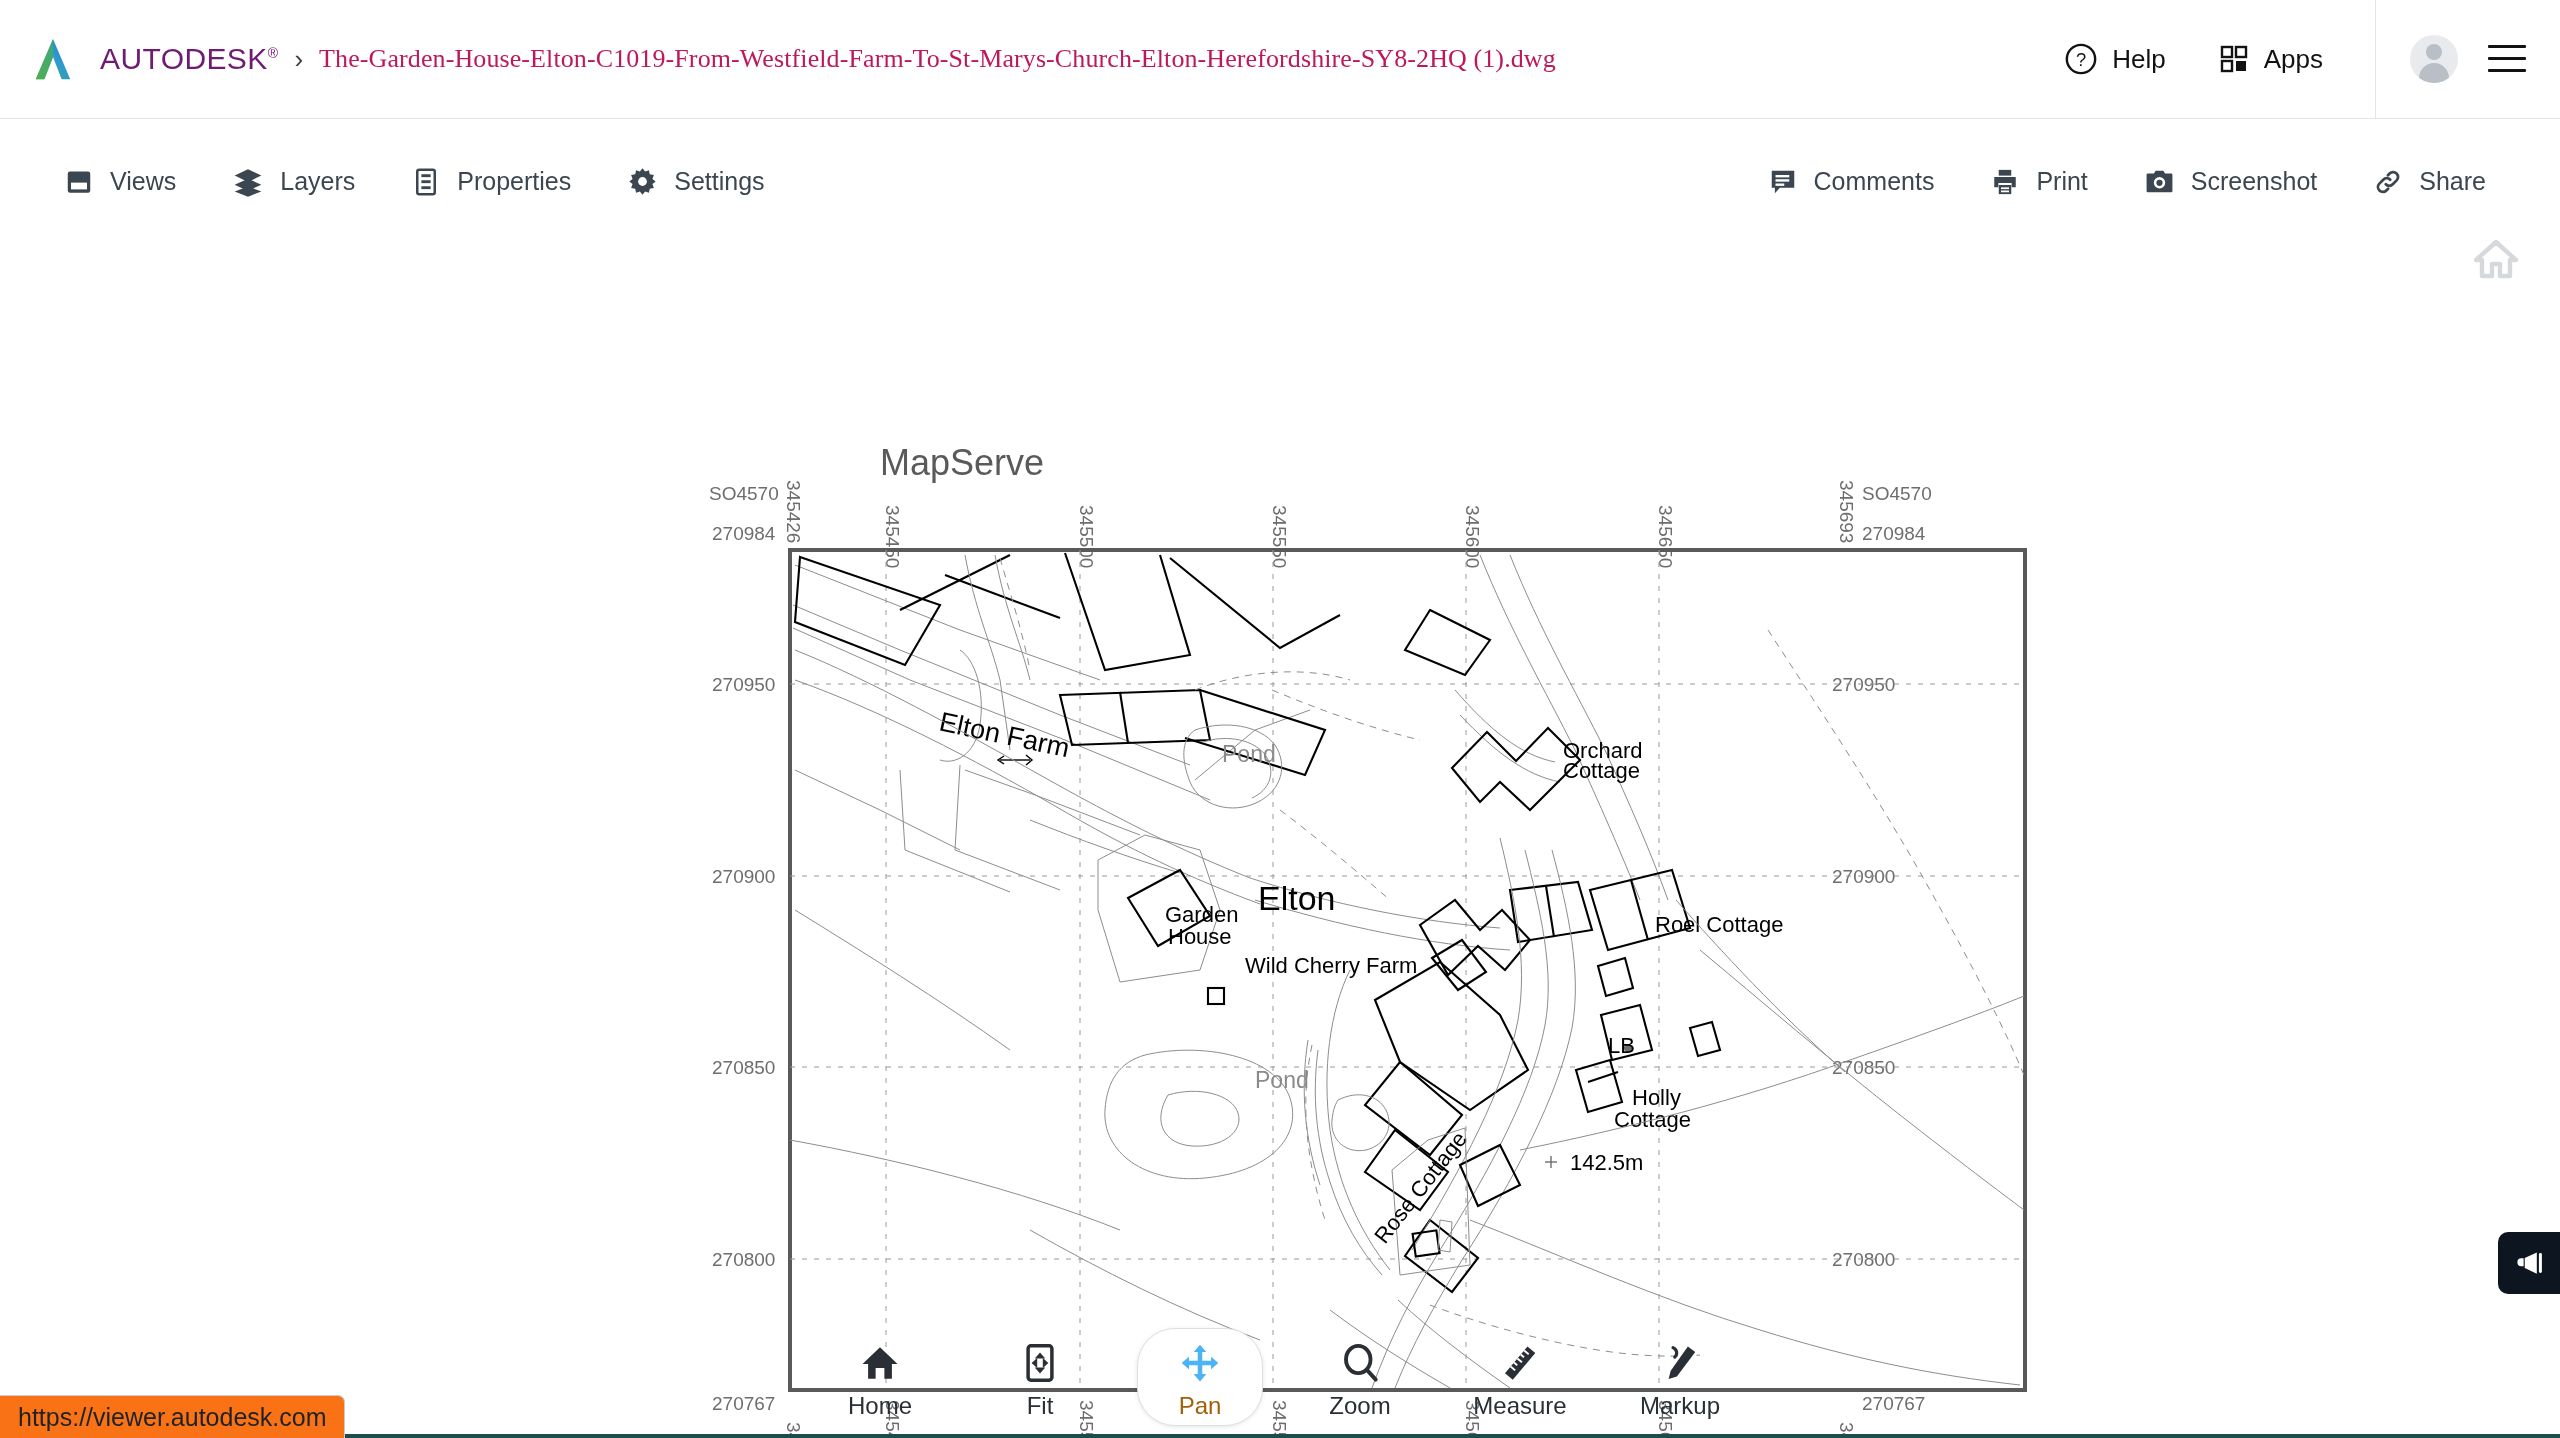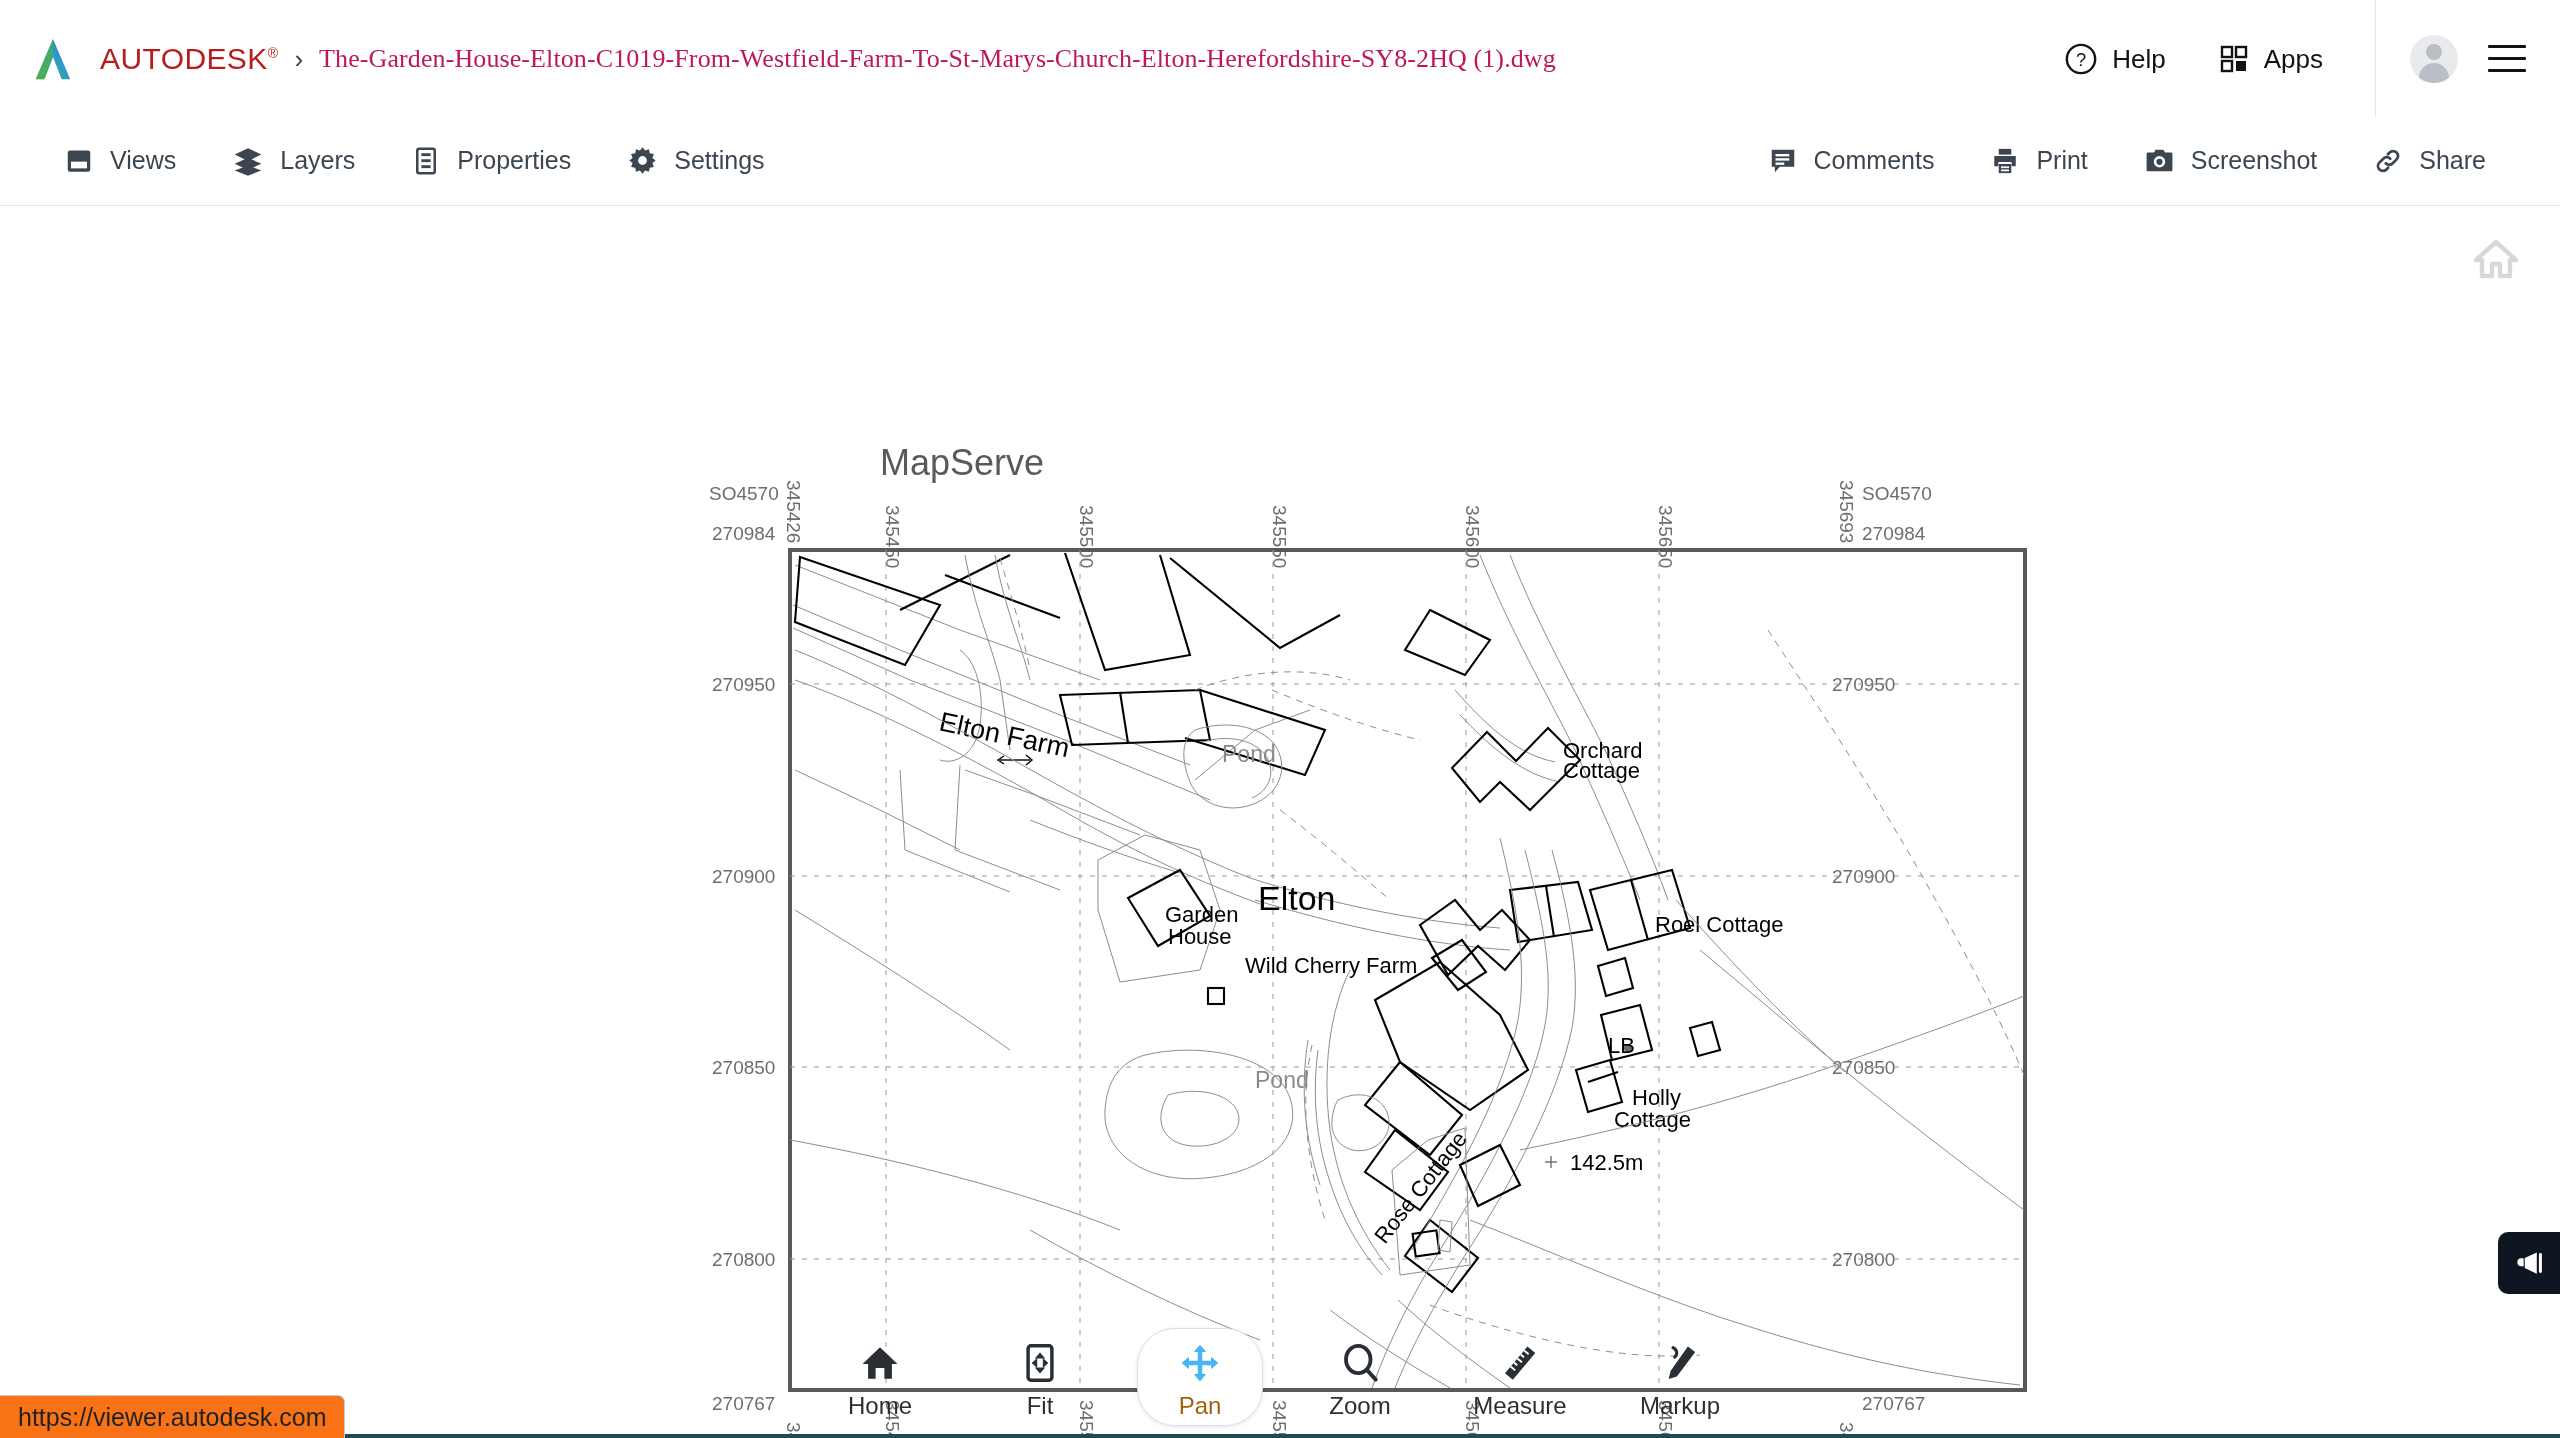--- a/index.html
+++ b/index.html
@@ -15,21 +15,21 @@
   .header {
     position: absolute; top: 0; left: 0; width: 2560px; height: 119px;
     background: #ffffff;
     border-bottom: 1px solid #e3e5e8;
     display: flex; align-items: center;
   }
   .brand { display: flex; align-items: center; padding-left: 30px; }
   .autodesk-logo { width: 46px; height: 46px; flex: none; }
   .brand-text {
     margin-left: 24px; font-size: 30px; letter-spacing: .4px;
-    color: #b91c1c; white-space: nowrap;
+    color: #701a75; white-space: nowrap;
   }
   .brand-text .reg { font-size: 14px; vertical-align: super; }
   .brand-text .viewer { font-weight: bold; }
   .bc-sep { margin: 0 16px; color: #3c4043; font-size: 26px; }
   .filename {
     font-size: 26px; color: #be185d; white-space: nowrap;
     letter-spacing: .1px;
     font-family: Liberation Serif, serif;
   }
   .header-right {
@@ -55,21 +55,21 @@
     width: 30px; height: 22px; border-radius: 15px 15px 0 0; background: #b9bfc7;
   }
   .hamburger { width: 38px; height: 28px; margin-right: 34px; cursor: pointer; flex:none;}
   .hamburger span {
     display:block; height: 3px; background: #101214; border-radius: 1px; margin-bottom: 9px;
   }
   .hamburger span:last-child { margin-bottom: 0; }
 
   
   .toolbar2 {
-    position: absolute; top: 116px; left: 0; width: 2560px; height: 90px;
+    position: absolute; top: 137px; left: 0; width: 2560px; height: 90px;
     background: #ffffff; border-bottom: 1px solid #e3e5e8;
     display: flex; align-items: center;
   }
   .tb-group { display: flex; align-items: center; }
   .tb-left { padding-left: 36px; }
   .tb-right { margin-left: auto; padding-right: 46px; }
   .tb-btn {
     display: flex; align-items: center; gap: 16px;
     padding: 0 28px; height: 56px; cursor: pointer;
     color: #3c4650; font-size: 25px; white-space: nowrap;

